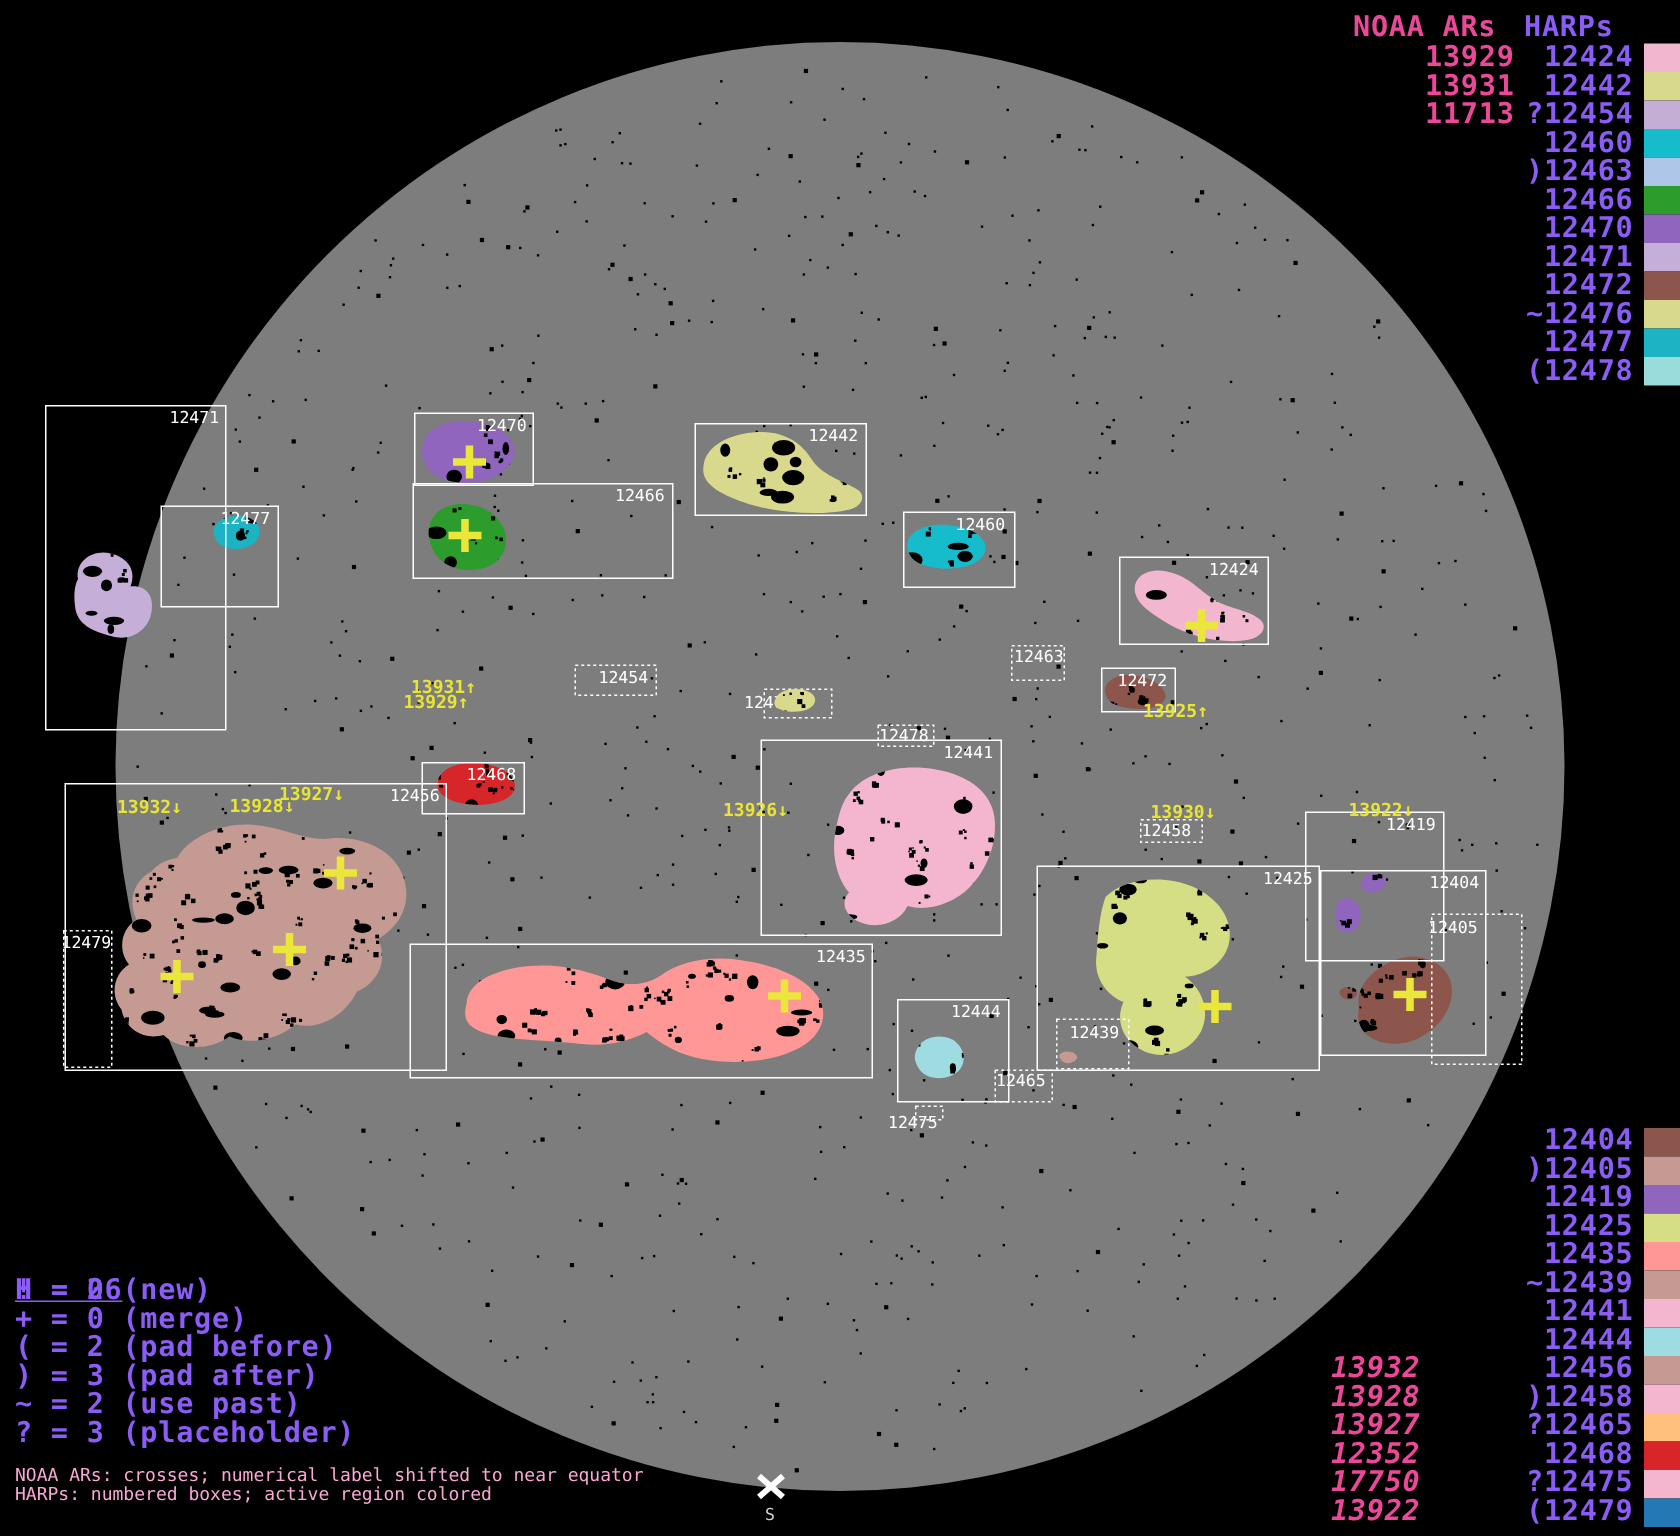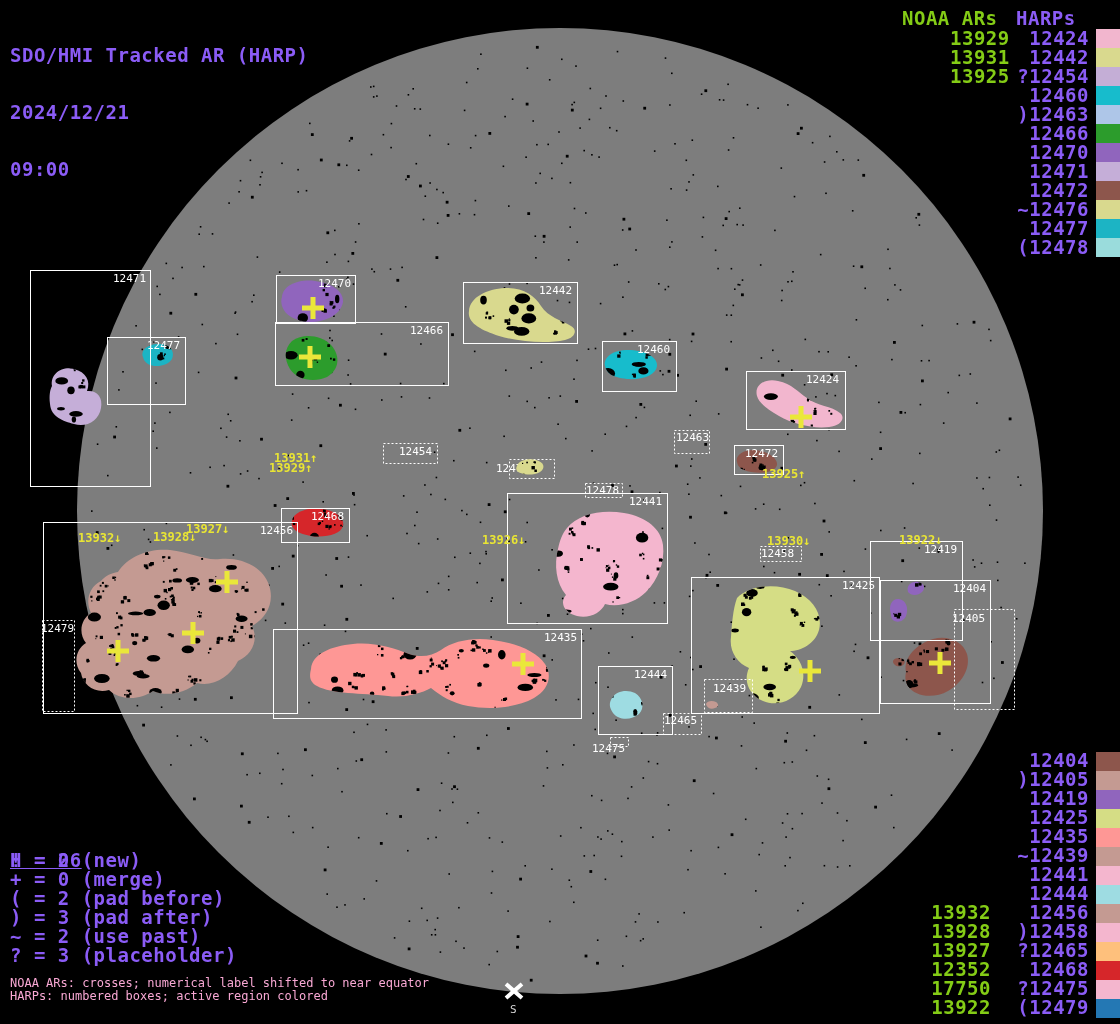--- a/index.html
+++ b/index.html
@@ -1,21 +1,21 @@
 <!DOCTYPE html>
 <html><head>
 <meta charset="utf-8">
 <style>
   html,body{margin:0;padding:0;background:#000;}
   #stage{position:relative;width:1120px;height:1024px;background:#000;overflow:hidden;
          font-family:"DejaVu Sans Mono","Liberation Mono",monospace;}
   #scene{position:absolute;left:0;top:0;}
   .abs{position:absolute;white-space:pre;}
   .big{font-size:19px;line-height:19px;font-weight:bold;letter-spacing:0.5px;color:#8b5cf6;}
-  .yellow{color:#84cc16;}
+  .yellow{color:#ec4899;}
   .row{height:19px;line-height:19px;}
   .rightcol{text-align:right;}
   .swatch{position:absolute;width:24px;height:19px;}
   .small{font-size:12px;line-height:12px;color:#f9a8d4;}
 </style>
 </head>
 <body>
 
 <div id="stage">
   <svg id="scene" width="1120" height="1024">
@@ -2029,34 +2029,29 @@
         <text x="482" y="544">13926↓</text>
         <text x="767" y="545">13930↓</text>
         <text x="899" y="544">13922↓</text>
       </g>
       <g>
         <path d="M506,984 L522,998 M522,984 L506,998" stroke="#fff" stroke-width="4" fill="none"></path>
         <text x="510" y="1013" fill="#d8d8d8" font-size="11" font-family="DejaVu Sans Mono, Liberation Mono, monospace">S</text>
       </g>
     </svg>
 
-  <div class="abs big" style="left:10px;top:8px;">
-    <div>SDO/HMI Tracked AR (HARP)</div>
-    <div>2024/12/21</div>
-    <div>09:00</div>
-  </div>
 
   <div class="abs big yellow" style="left:902px;top:9px;">NOAA ARs</div>
   <div class="abs big" style="left:1016px;top:9px;">HARPs</div>
 
-  <div id="noaa-top-list" class="abs big yellow" style="left:902px;top:29px;margin-left:48px;"><div class="row">13929</div><div class="row">13931</div><div class="row">13925</div></div>
+  <div id="noaa-top-list" class="abs big yellow" style="left:902px;top:29px;margin-left:48px;"><div class="row">13929</div><div class="row">13931</div><div class="row">11713</div></div>
   <div id="harp-top-list" class="abs big rightcol" style="left:1000px;top:29px;width:89px;"><div class="row">12424</div><div class="row">12442</div><div class="row">?12454</div><div class="row">12460</div><div class="row">)12463</div><div class="row">12466</div><div class="row">12470</div><div class="row">12471</div><div class="row">12472</div><div class="row">~12476</div><div class="row">12477</div><div class="row">(12478</div></div>
   <div id="swatch-top"></div>
 
-  <div id="noaa-bot-list" class="abs big yellow rightcol" style="left:931px;top:903px;width:60px;"><div class="row">13932</div><div class="row">13928</div><div class="row">13927</div><div class="row">12352</div><div class="row">17750</div><div class="row">13922</div></div>
+  <div id="noaa-bot-list" class="abs big yellow rightcol" style="left:887px;top:903px;width:60px;font-style:italic;"><div class="row">13932</div><div class="row">13928</div><div class="row">13927</div><div class="row">12352</div><div class="row">17750</div><div class="row">13922</div></div>
   <div id="harp-bot-list" class="abs big rightcol" style="left:1000px;top:751px;width:89px;"><div class="row">12404</div><div class="row">)12405</div><div class="row">12419</div><div class="row">12425</div><div class="row">12435</div><div class="row">~12439</div><div class="row">12441</div><div class="row">12444</div><div class="row">12456</div><div class="row">)12458</div><div class="row">?12465</div><div class="row">12468</div><div class="row">?12475</div><div class="row">(12479</div></div>
   <div id="swatch-bot"></div>
 
   <div class="abs big" style="left:10px;top:851px;text-decoration:underline;">H = 26</div>
   <div id="legend-lines" class="abs big" style="left:10px;top:851px;"><div class="row">! = 0 (new)</div><div class="row">+ = 0 (merge)</div><div class="row">( = 2 (pad before)</div><div class="row">) = 3 (pad after)</div><div class="row">~ = 2 (use past)</div><div class="row">? = 3 (placeholder)</div></div>
 
   <div class="abs small" style="left:10px;top:990px;">HARPs: numbered boxes; active region colored</div>
   <div class="abs small" style="left:10px;top:977px;">NOAA ARs: crosses; numerical label shifted to near equator</div>
 <div class="swatch" style="left: 1096px; top: 29px; background: rgb(242, 182, 206);"></div>
     <div class="swatch" style="left: 1096px; top: 48px; background: rgb(217, 217, 142);"></div>

